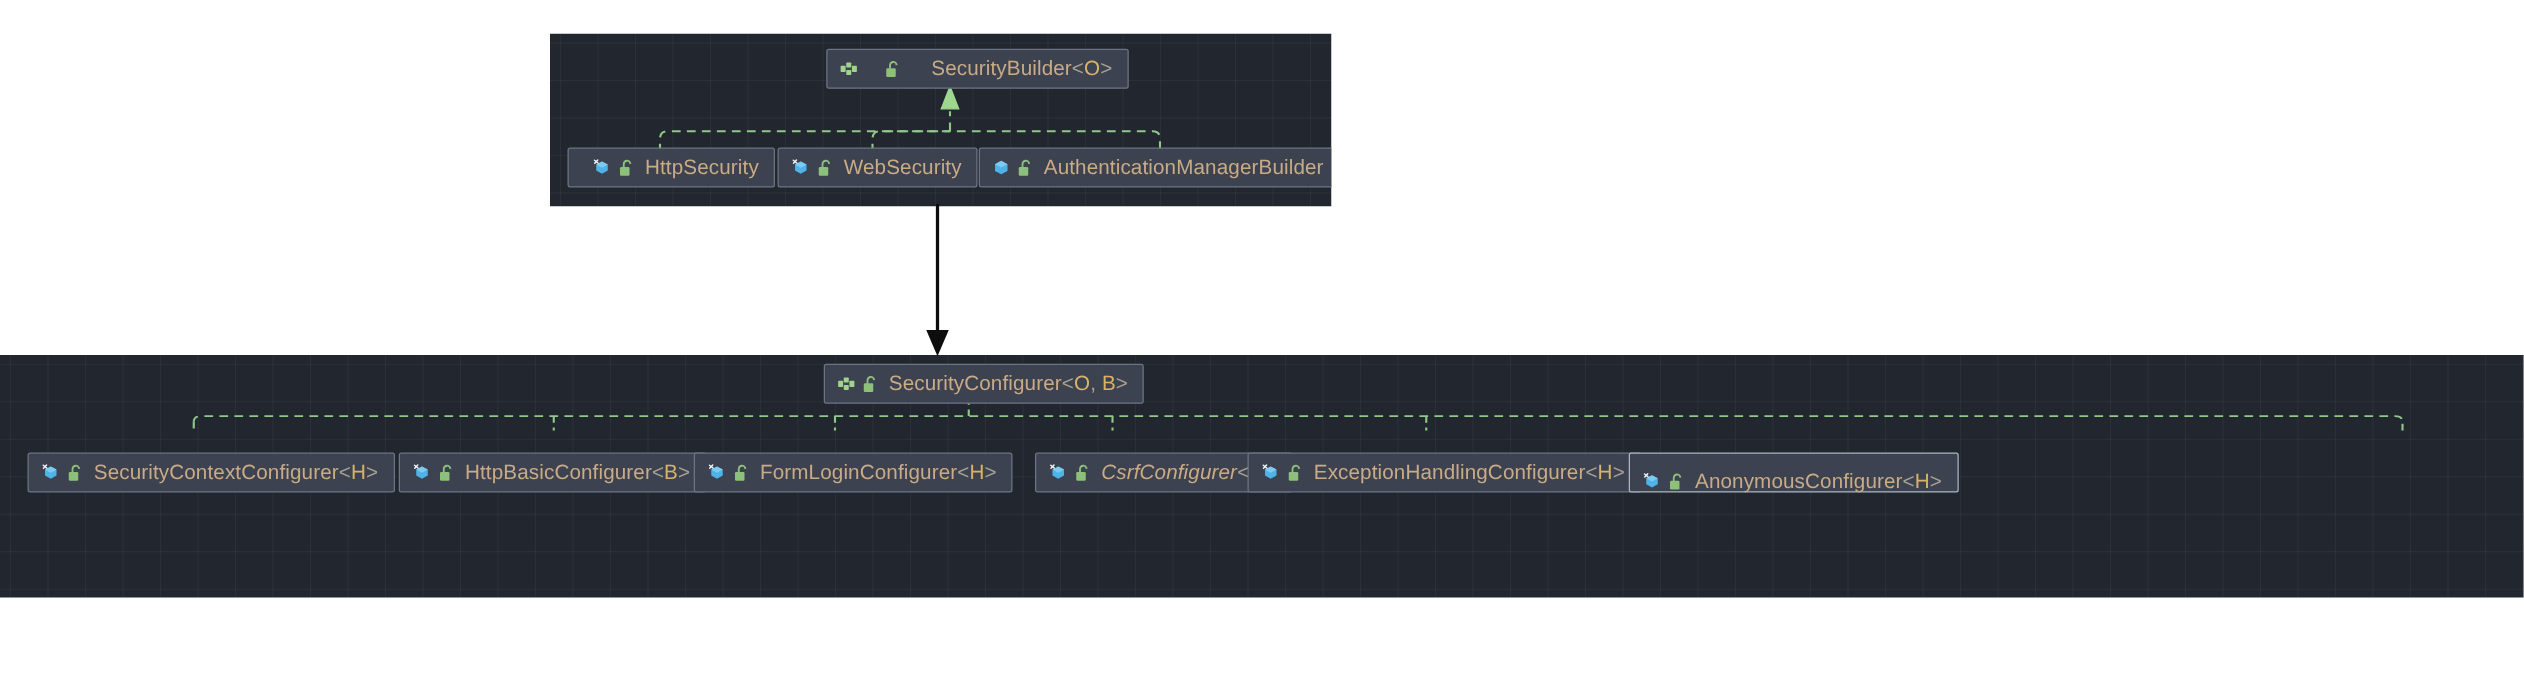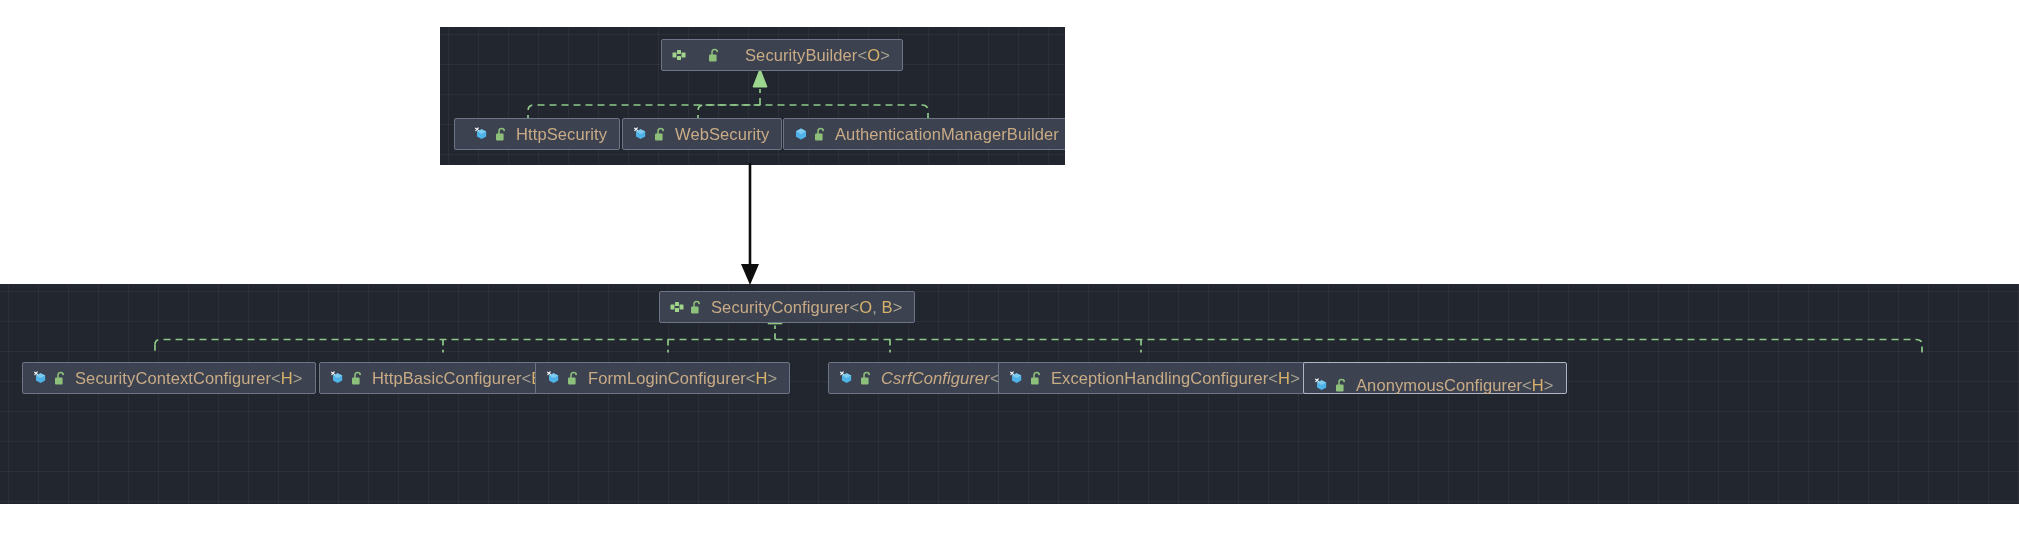--- a/index.html
+++ b/index.html
@@ -17,21 +17,21 @@
     position: absolute;
     background-color: #22262e;
     background-image:
       linear-gradient(to right, rgba(255,255,255,0.045) 1px, transparent 1px),
       linear-gradient(to bottom, rgba(255,255,255,0.045) 1px, transparent 1px);
     background-size: 30px 30px;
     background-position: 8px 7px;
     overflow: hidden;
   }
   #panel-top    { left: 440px; top: 27px;  width: 625px; height: 138px; }
-  #panel-bottom { left: 0px;   top: 284px; width: 2019px; height: 220px; }
+  #panel-bottom { left: 0px;   top: 284px; width: 2019px; height: 194px; }
 
   .panel-svg { position: absolute; left: 0; top: 0; width: 100%; height: 100%; }
 
   
   .node {
     position: absolute;
     display: flex;
     align-items: center;
     height: 32px;
     padding: 0 12px 0 9px;
@@ -195,21 +195,21 @@
             <path d="M5.2 2.0 L2.8 4.6"></path>
         </g>
       </svg>
       <svg class="ic ic-lock" width="12" height="15" viewBox="0 0 12 15">
         <path d="M4 7 V4.3 A2.6 2.6 0 0 1 9.3 4.1" fill="none" stroke="#8dc07a" stroke-width="1.5"></path>
         <rect x="1" y="6.6" width="7.6" height="7" rx="1" fill="#8dc07a"></rect>
       </svg>
       <span class="label"><span>HttpBasicConfigurer</span><span class="gen">&lt;</span><span class="gp">B</span><span class="gen">&gt;</span></span>
     </div>
 
-    <div class="node" style="left:535px; top:78px;">
+    <div class="node" style="left:555px; top:78px;">
       <svg class="ic ic-cls" width="17" height="16" viewBox="0 0 17 16">
         <path d="M8.6 3.2 L13.2 5.6 V10.4 L8.6 12.9 L4 10.4 V5.6 Z" fill="#4fb3e8"></path>
         <path d="M8.6 3.2 L13.2 5.6 L8.6 8.1 L4 5.6 Z" fill="#7fcbf0"></path>
         <g stroke="#eef6fb" stroke-width="1.2" stroke-linecap="round">
           <path d="M2.6 2.2 L5.4 4.4"></path>
             <path d="M5.2 2.0 L2.8 4.6"></path>
         </g>
       </svg>
       <svg class="ic ic-lock" width="12" height="15" viewBox="0 0 12 15">
         <path d="M4 7 V4.3 A2.6 2.6 0 0 1 9.3 4.1" fill="none" stroke="#8dc07a" stroke-width="1.5"></path>

